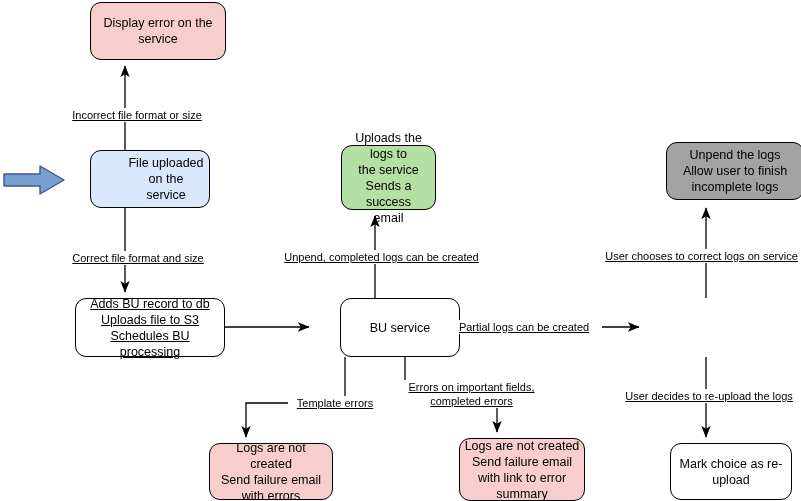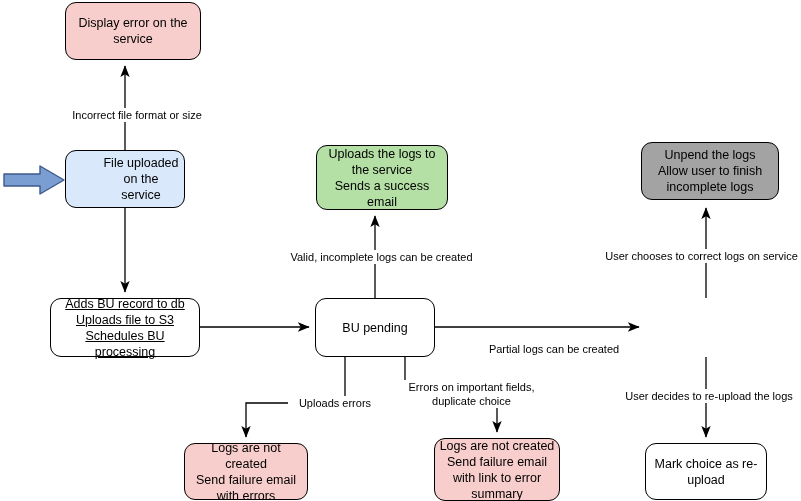--- a/index.html
+++ b/index.html
@@ -35,31 +35,33 @@
     align-items: center;
     justify-content: center;
     text-align: center;
     font-size: 12.5px;
     line-height: 16px;
     color: #000000;
     white-space: pre-line;
     padding: 2px 4px;
     background: #ffffff;
     z-index: 2;
+    margin-left: 25px;
   }
   .edge-label {
     position: absolute;
     font-size: 11px;
     line-height: 14px;
     color: #000000;
     text-align: center;
     white-space: pre-line;
     background: #ffffff;
     padding: 0 2px;
     z-index: 3;
+    text-decoration: underline;
   }
   .start-arrow {
     position: absolute;
     z-index: 2;
   }
 </style>
 </head>
 <body>
 
 <div id="canvas">
@@ -115,53 +117,54 @@
   <div class="node" style="left:65px; top:2px; width:136px; height:58px; background:#f8cecc;">Display error on the
 service</div>
 
   <div class="node" style="left:65px; top:150px; width:120px; height:58px; background:#dae8fc;padding-left:36px;">File uploaded on the
 service</div>
 
   <div class="node" style="left:50px; top:298px; width:150px; height:59px; background:#ffffff;text-decoration:underline;">Adds BU record to db
 Uploads file to S3
 Schedules BU processing</div>
 
-  <div class="node" style="left:316px; top:145px; width:132px; height:65px; background:#b5e0a5;">Uploads the logs to
+  <div class="node" style="left:316px; top:145px; width:95px; height:65px; background:#b5e0a5;">Uploads the logs to
 the service
 Sends a success
 email</div>
 
-  <div class="node" style="left:315px; top:298px; width:120px; height:59px; background:#ffffff;">BU pending</div>
+  <div class="node" style="left:315px; top:298px; width:120px; height:59px; background:#ffffff;">BU service</div>
 
   <div class="node" style="left:184px; top:443px; width:124px; height:57px; background:#f8cecc;">Logs are not created
 Send failure email
 with errors</div>
 
   <div class="node" style="left:434px; top:438px; width:126px; height:63px; background:#f8cecc;">Logs are not created
 Send failure email
 with link to error
 summary</div>
 
   <div class="node" style="left:641px; top:142px; width:138px; height:58px; background:#a3a3a3;">Unpend the logs
 Allow user to finish
 incomplete logs</div>
 
 
   <div class="node" style="left:645px; top:443px; width:122px; height:57px; background:#ffffff;">Mark choice as re-
 upload</div>
 
   <div class="edge-label" style="left:55px; top:108px; width:160px;">Incorrect file format or size</div>
 
+  <div class="edge-label" style="left:56px; top:251px; width:160px;">Correct file format and size</div>
 
-  <div class="edge-label" style="left:272px; top:250px; width:215px;">Valid, incomplete logs can be created</div>
+  <div class="edge-label" style="left:272px; top:250px; width:215px;">Unpend, completed logs can be created</div>
 
-  <div class="edge-label" style="left:476px; top:320px; width:152px;margin-top:22px;">Partial logs can be created</div>
+  <div class="edge-label" style="left:446px; top:320px; width:152px;">Partial logs can be created</div>
 
-  <div class="edge-label" style="left:288px; top:396px; width:90px;">Uploads errors</div>
+  <div class="edge-label" style="left:288px; top:396px; width:90px;">Template errors</div>
 
   <div class="edge-label" style="left:392px; top:380px; width:155px;">Errors on important fields,
-duplicate choice</div>
+completed errors</div>
 
   <div class="edge-label" style="left:598px; top:249px; width:203px;">User chooses to correct logs on service</div>
 
   <div class="edge-label" style="left:613px; top:389px; width:188px;">User decides to re-upload the logs</div>
 
 </div>
 
 </body></html>

